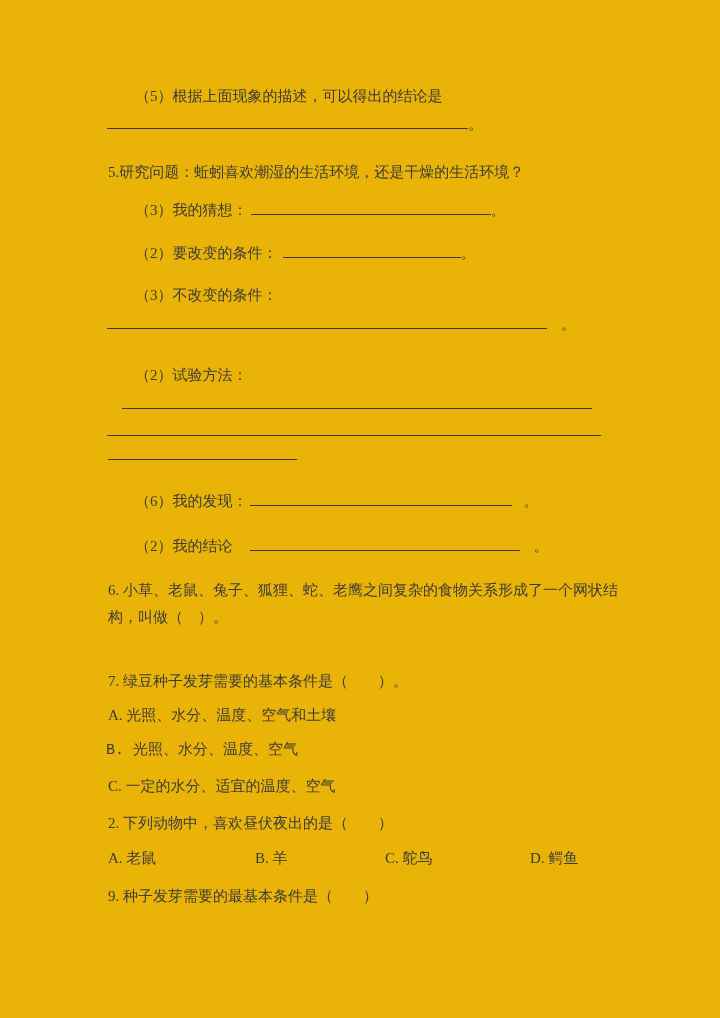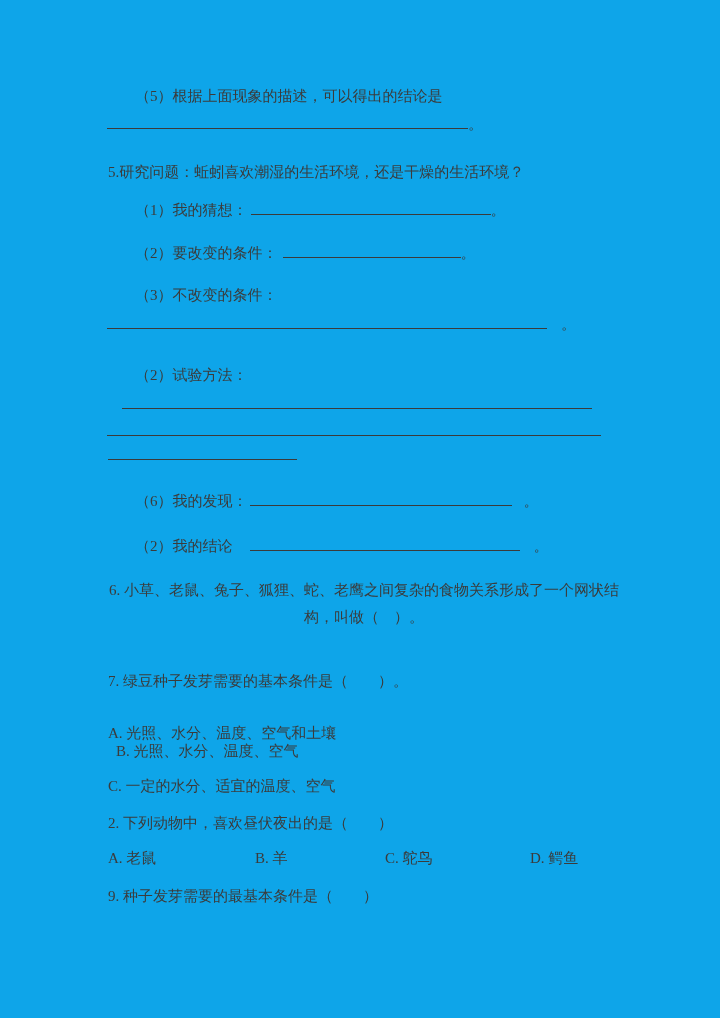--- a/index.html
+++ b/index.html
@@ -4,26 +4,25 @@
 <style>
   html, body {
     margin: 0;
     padding: 0;
     background: #ffffff;
   }
   .page {
     position: relative;
     width: 720px;
     height: 1018px;
-    background: #0ea5e9;
+    background: #eab308;
     font-family: "Liberation Serif", "DejaVu Serif", serif;
     font-size: 15px;
     color: #3b3b3b;
     overflow: hidden;
-    text-align: center;
   }
   .line {
     position: absolute;
     line-height: 20px;
     white-space: nowrap;
   }
   .wrapblock {
     position: absolute;
     line-height: 27px;
     white-space: normal;
@@ -50,21 +49,21 @@
 
   <div class="line" style="top:86px; left:135px;">（5）根据上面现象的描述，可以得出的结论是</div>
 
   <div class="line" style="top:112px; left:107px;">
     <span class="blank" style="width:361px;"></span><span>。</span>
   </div>
 
   <div class="line" style="top:162px; left:108px;">5.研究问题：蚯蚓喜欢潮湿的生活环境，还是干燥的生活环境？</div>
 
   <div class="line" style="top:198px; left:135px;">
-    <span>（1）我的猜想：</span><span class="blank" style="width:240px; margin-left:3px;"></span><span>。</span>
+    <span>（3）我的猜想：</span><span class="blank" style="width:240px; margin-left:3px;"></span><span>。</span>
   </div>
 
   <div class="line" style="top:241px; left:135px;">
     <span>（2）要改变的条件：</span><span class="blank" style="width:178px; margin-left:5px;"></span><span>。</span>
   </div>
 
   <div class="line" style="top:285px; left:135px;">
     <span>（3）不改变的条件：</span>
   </div>
 
@@ -91,22 +90,22 @@
   </div>
 
   <div class="line" style="top:534px; left:135px;">
     <span>（2）我的结论</span><span class="blank" style="width:270px; margin-left:17px;"></span><span style="margin-left:14px;">。</span>
   </div>
 
   <div class="wrapblock" style="top:577px; left:108px; width:512px;">6. 小草、老鼠、兔子、狐狸、蛇、老鹰之间复杂的食物关系形成了一个网状结构，叫做（　）。</div>
 
 
   <div class="line" style="top:671px; left:108px;">7. 绿豆种子发芽需要的基本条件是（　　）。</div>
-  <div class="line" style="top:705px; left:108px;margin-top:18px;">A. 光照、水分、温度、空气和土壤</div>
-  <div class="line" style="top:741px; left:116px;">B. 光照、水分、温度、空气</div>
+  <div class="line" style="top:705px; left:108px;">A. 光照、水分、温度、空气和土壤</div>
+  <div class="line" style="top:741px; left:106px;font-family:Liberation Mono, monospace;">B. 光照、水分、温度、空气</div>
   <div class="line" style="top:776px; left:108px;">C. 一定的水分、适宜的温度、空气</div>
 
   <div class="line" style="top:813px; left:108px;">2. 下列动物中，喜欢昼伏夜出的是（　　）</div>
 
   <div class="line optrow" style="top:848px; left:108px; width:512px; height:20px;">
     <span style="left:0;">A. 老鼠</span>
     <span style="left:147px;">B. 羊</span>
     <span style="left:277px;">C. 鸵鸟</span>
     <span style="left:422px;">D. 鳄鱼</span>
   </div>

